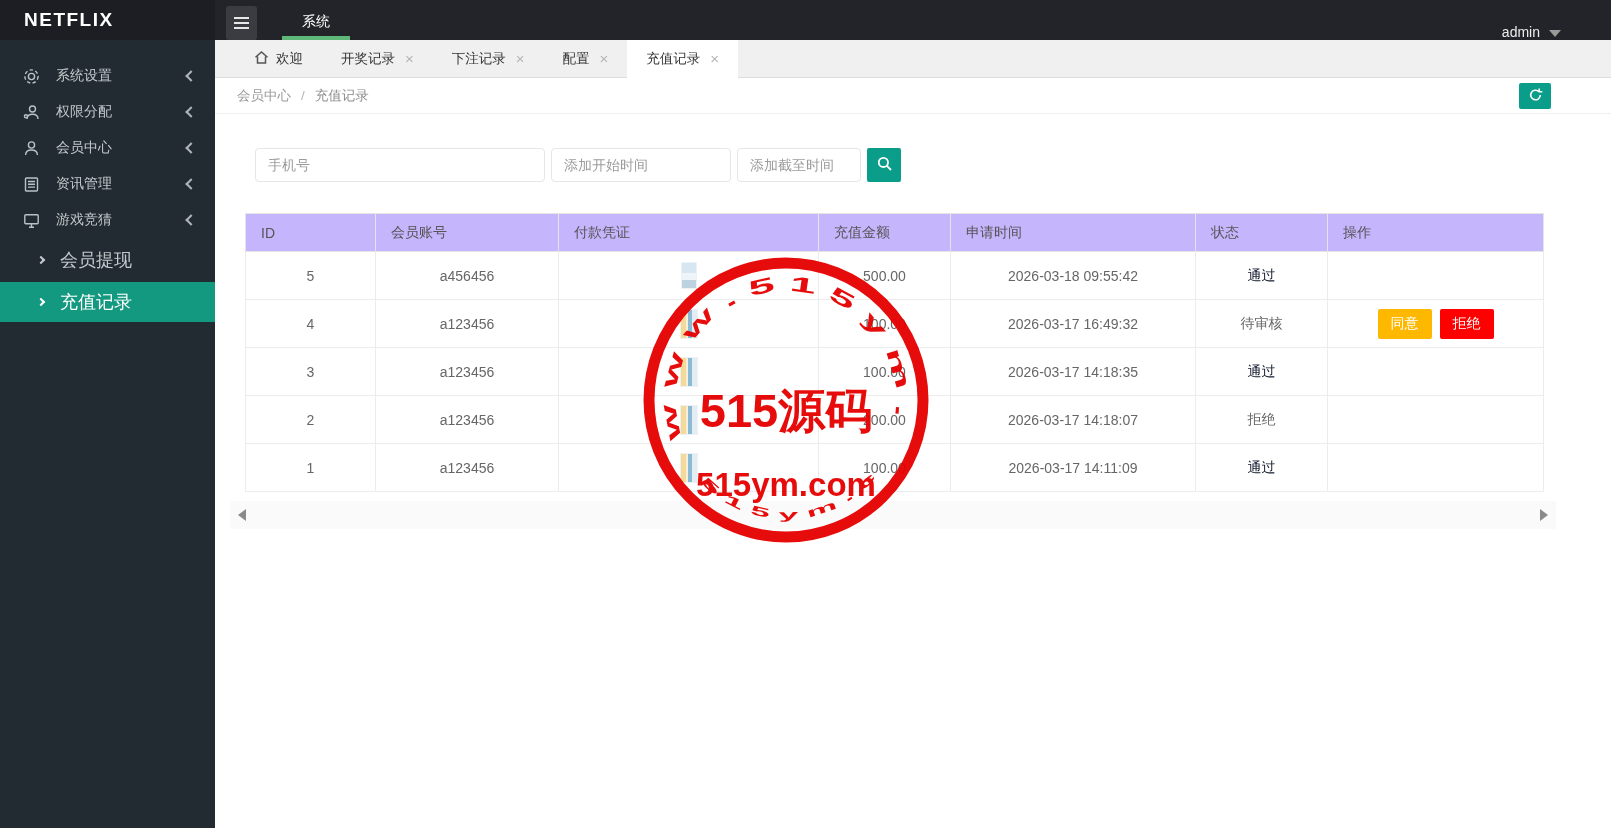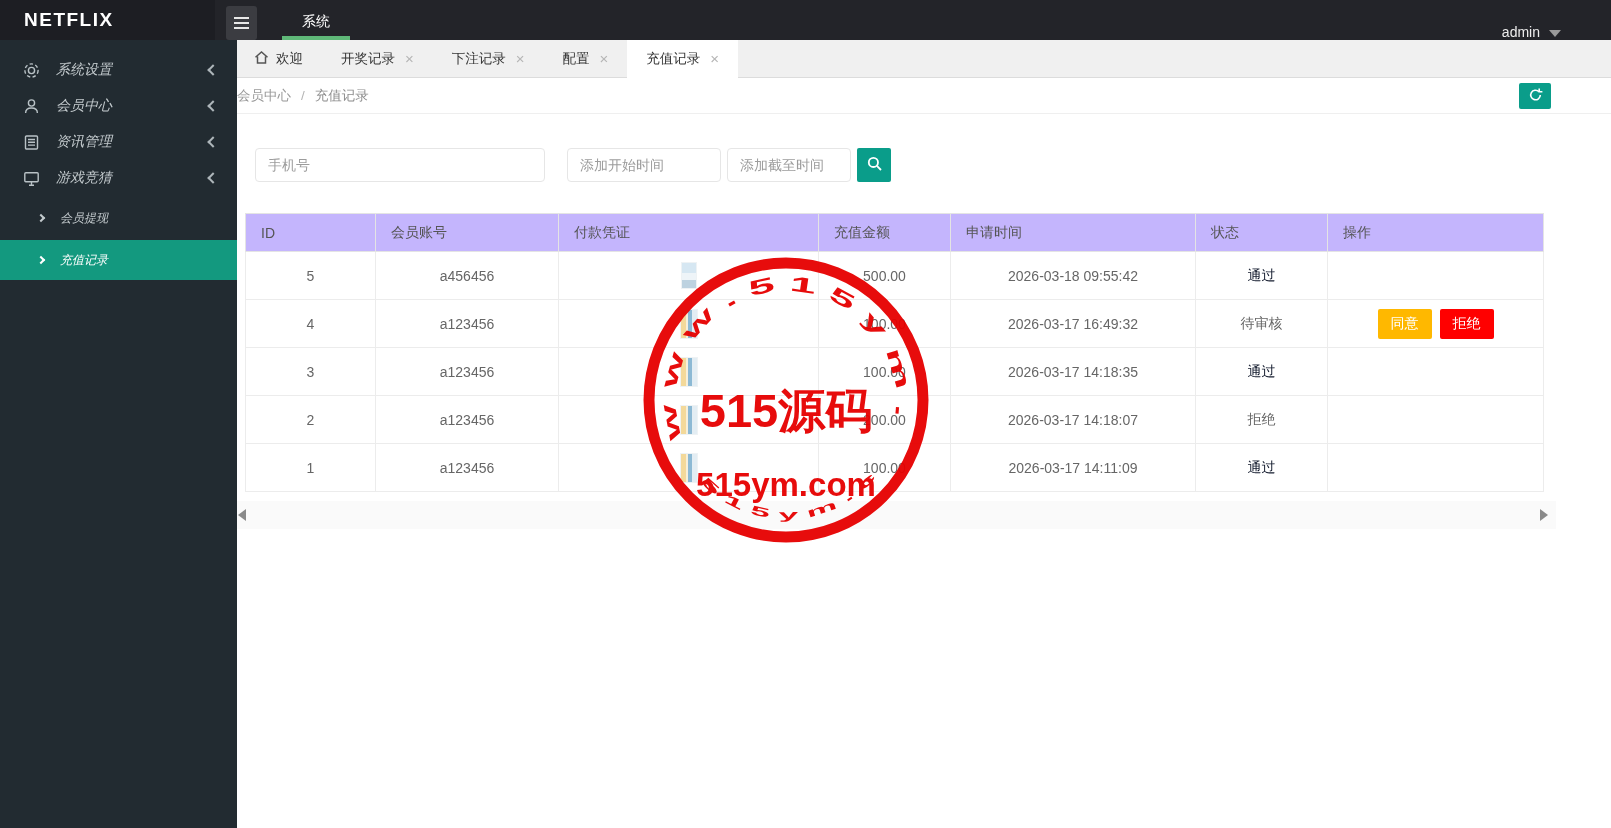--- a/index.html
+++ b/index.html
@@ -15,28 +15,28 @@
   .topbar { position:absolute; top:0; left:0; right:0; height:40px; background:#232429; display:flex; align-items:flex-end; z-index:20; }
   .logo { width:215px; background:#1d1e23; color:#fff; font-size:19px; font-weight:bold; letter-spacing:1.5px; line-height:40px; padding-left:24px; }
   .hamburger { width:31px; height:34px; margin:3px 0 0 11px; background:#3b3c41; border-radius:3px; display:flex; flex-direction:column; justify-content:center; align-items:center; gap:3px; cursor:pointer; }
   .hamburger i { display:block; width:15px; height:2px; background:#e8e8e8; }
   .topnav-item { position:relative; margin-left:21px; padding:0 24px; color:#fff; font-size:14px; line-height:37px; cursor:pointer; }
   .topnav-item .underline { position:absolute; left:4px; right:4px; bottom:0; height:4px; background:#5FB878; }
   .topbar-right { margin-left:auto; display:flex; align-items:center; padding-right:50px; color:#ededed; font-size:14px; cursor:pointer; }
   .caret-down { width:0; height:0; border-left:6px solid transparent; border-right:6px solid transparent; border-top:7px solid #9a9a9a; margin-left:9px; margin-top:2px; }
 
   
-  .sidebar { position:absolute; top:40px; left:0; bottom:0; width:237px; background:#222b31; padding-top:12px; z-index:10;font-style:italic; }
+  .sidebar { position:absolute; top:40px; left:0; bottom:0; width:215px; background:#222b31; padding-top:18px; z-index:10; }
   .side-item { height:36px; display:flex; align-items:center; padding:0 20px 0 22px; color:#c3cacd; font-size:14px; cursor:pointer; }
   .side-item .sicon { width:19px; height:19px; margin-right:15px; flex:0 0 auto; }
   .side-item .sicon svg { width:19px; height:19px; stroke:#b9c2c6; fill:none; stroke-width:1.4; }
   .chev { width:8px; height:8px; border-left:2px solid #aeb6ba; border-bottom:2px solid #aeb6ba; margin-left:auto; }
   .chev.left { transform: rotate(45deg); }
   .chev.down { transform: rotate(-45deg); margin-top:-3px; }
-  .sub-item { height:40px; display:flex; align-items:center; padding-left:38px; color:#c3cacd; font-size:12px; cursor:pointer; margin-top:2px; }
+  .sub-item { height:40px; display:flex; align-items:center; padding-left:38px; color:#c3cacd; font-size:18px; cursor:pointer; margin-top:2px; }
   .sub-item .arrow { width:6px; height:6px; border-top:2px solid #c3cacd; border-right:2px solid #c3cacd; transform:rotate(45deg); margin-right:16px; }
   .sub-item.active { background:#13997f; color:#fff; }
   .sub-item.active .arrow { border-color:#fff; }
 
   
   .main { position:absolute; top:40px; left:215px; right:0; bottom:0; background:#fff; }
 
   .tabbar { height:38px; background:#f0f0f0; border-bottom:1px solid #dcdcdc; display:flex; align-items:stretch; padding-left:20px; }
   .tab { display:flex; align-items:center; gap:7px; padding:12px 19px; font-size:13.5px; color:#333; cursor:pointer; }
   .tab .close { color:#b5b5b5; font-size:15px; line-height:1; margin-left:3px; }
@@ -48,21 +48,21 @@
   .crumb-current { color:#8d8d8d; }
   .refresh-btn { position:absolute; right:60px; top:5px; width:32px; height:26px; background:#0a9d8a; border:none; border-radius:2px; cursor:pointer; display:flex; align-items:center; justify-content:center; }
   .refresh-btn svg { width:15px; height:15px; stroke:#fff; fill:none; stroke-width:1.6; }
 
   .body-area { position:relative; height:calc(100% - 75px); }
 
   .search-row { display:flex; align-items:center; gap:6px; margin:34px 0 0 40px; }
   .search-row input { height:34px; border:1px solid #e6e6e6; border-radius:4px; padding:0 12px; font-size:14px; color:#666; outline:none; font-family:inherit; }
   .search-row input::placeholder { color:#9c9c9c; }
   .inp-phone { width:290px; }
-  .inp-start { width:154px; margin-left:16px; }
+  .inp-start { width:180px; margin-left:0; }
   .inp-end { width:124px; }
   .search-btn { width:34px; height:34px; background:#0a9d8a; border:none; border-radius:2px; cursor:pointer; display:flex; align-items:center; justify-content:center; }
   .search-btn svg { width:17px; height:17px; stroke:#fff; fill:none; stroke-width:1.8; }
 
   .table-wrap { margin:31px 0 0 30px; }
   table { border-collapse:collapse; width:1298px; table-layout:fixed; font-size:14px; }
   th { height:38px; background:#c4b5fd; border:1px solid #e4e4e4; text-align:left; padding:0 15px; color:#555; font-weight:normal; }
   td { height:48px; border:1px solid #ececec; text-align:center; color:#666; padding:0 6px; }
   .col-id{width:130px}.col-account{width:183px}.col-voucher{width:260px}.col-amount{width:132px}.col-time{width:245px}.col-status{width:132px}.col-actions{width:216px}
   .st-green { color:#0f172a; }
@@ -104,20 +104,31 @@
 
 <aside class="sidebar">
   <div class="side-item">
     <span class="sicon">
       <svg viewBox="0 0 19 19">
           <circle cx="9.5" cy="9.5" r="3.1"></circle>
           <circle cx="9.5" cy="9.5" r="6.6" stroke-dasharray="3.4 2.4"></circle>
         </svg>
     </span>
     <span>系统设置</span>
+    <span class="chev left"></span>
+  </div>
+  <div class="side-item">
+    <span class="sicon">
+      <svg viewBox="0 0 19 19">
+          <circle cx="10.5" cy="6" r="3"></circle>
+          <path d="M5 16c0-3.2 2.6-4.8 5.5-4.8S16 12.8 16 16"></path>
+          <circle cx="4" cy="13.3" r="1.6"></circle>
+        </svg>
+    </span>
+    <span>权限分配</span>
     <span class="chev left"></span>
   </div>
   <div class="side-item">
     <span class="sicon">
       <svg viewBox="0 0 19 19">
           <circle cx="9.5" cy="6" r="3.1"></circle>
           <path d="M3.6 16c0-3.3 2.7-5 5.9-5s5.9 1.7 5.9 5"></path>
         </svg>
     </span>
     <span>会员中心</span>

